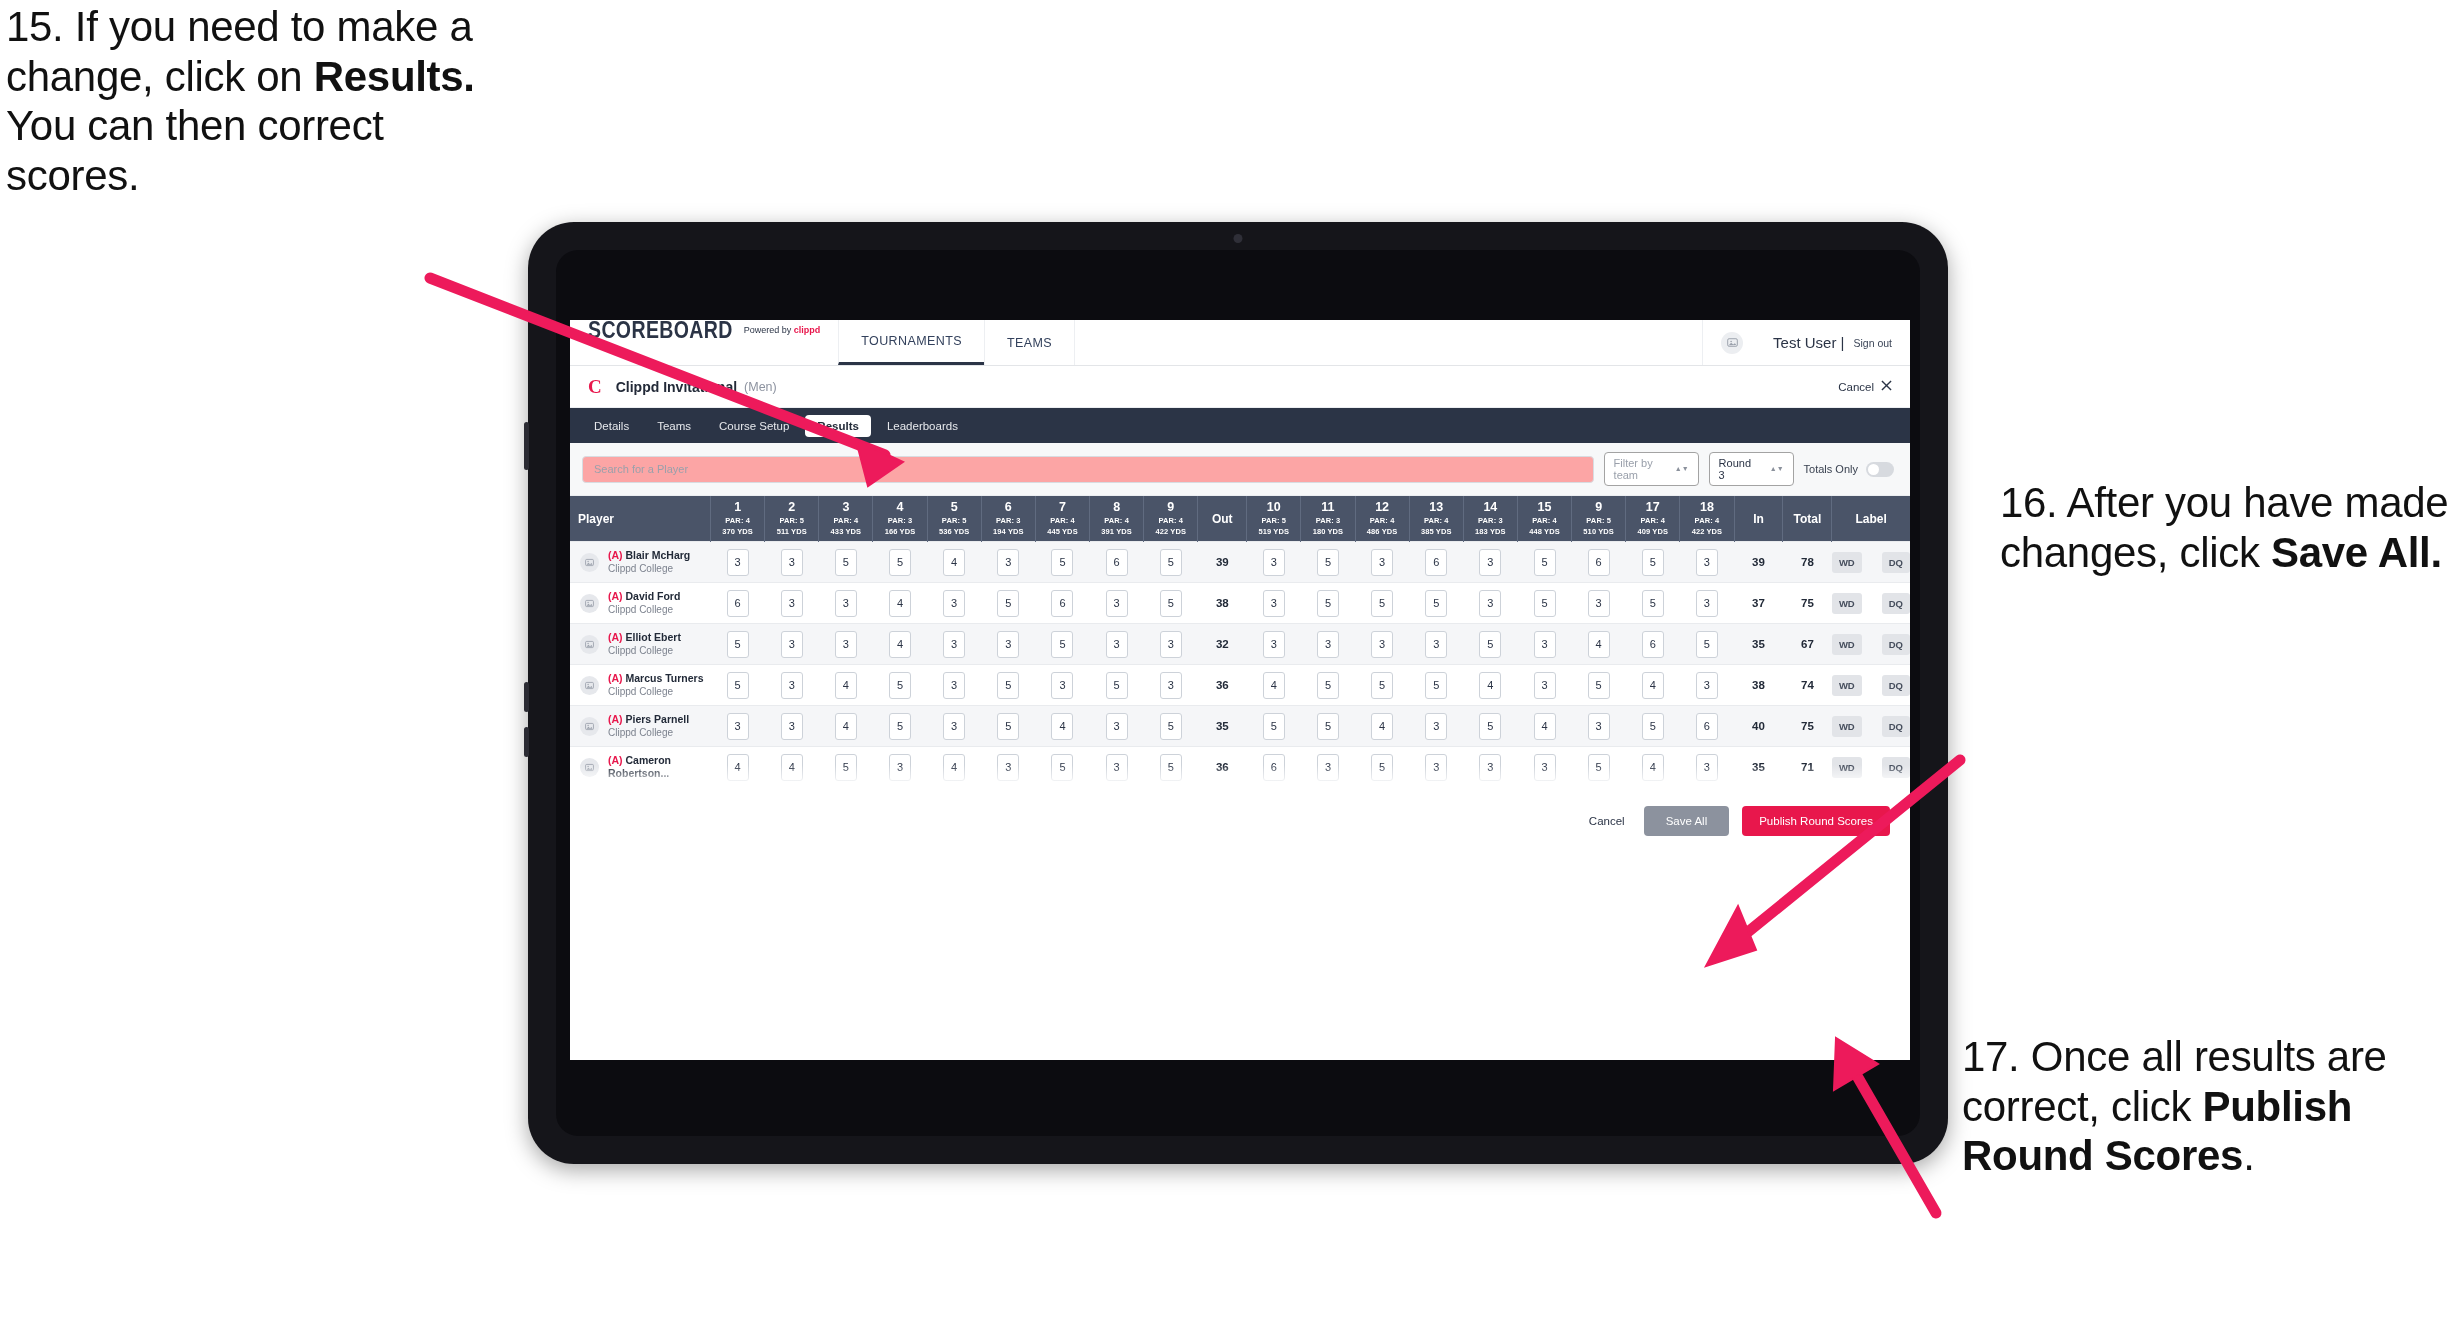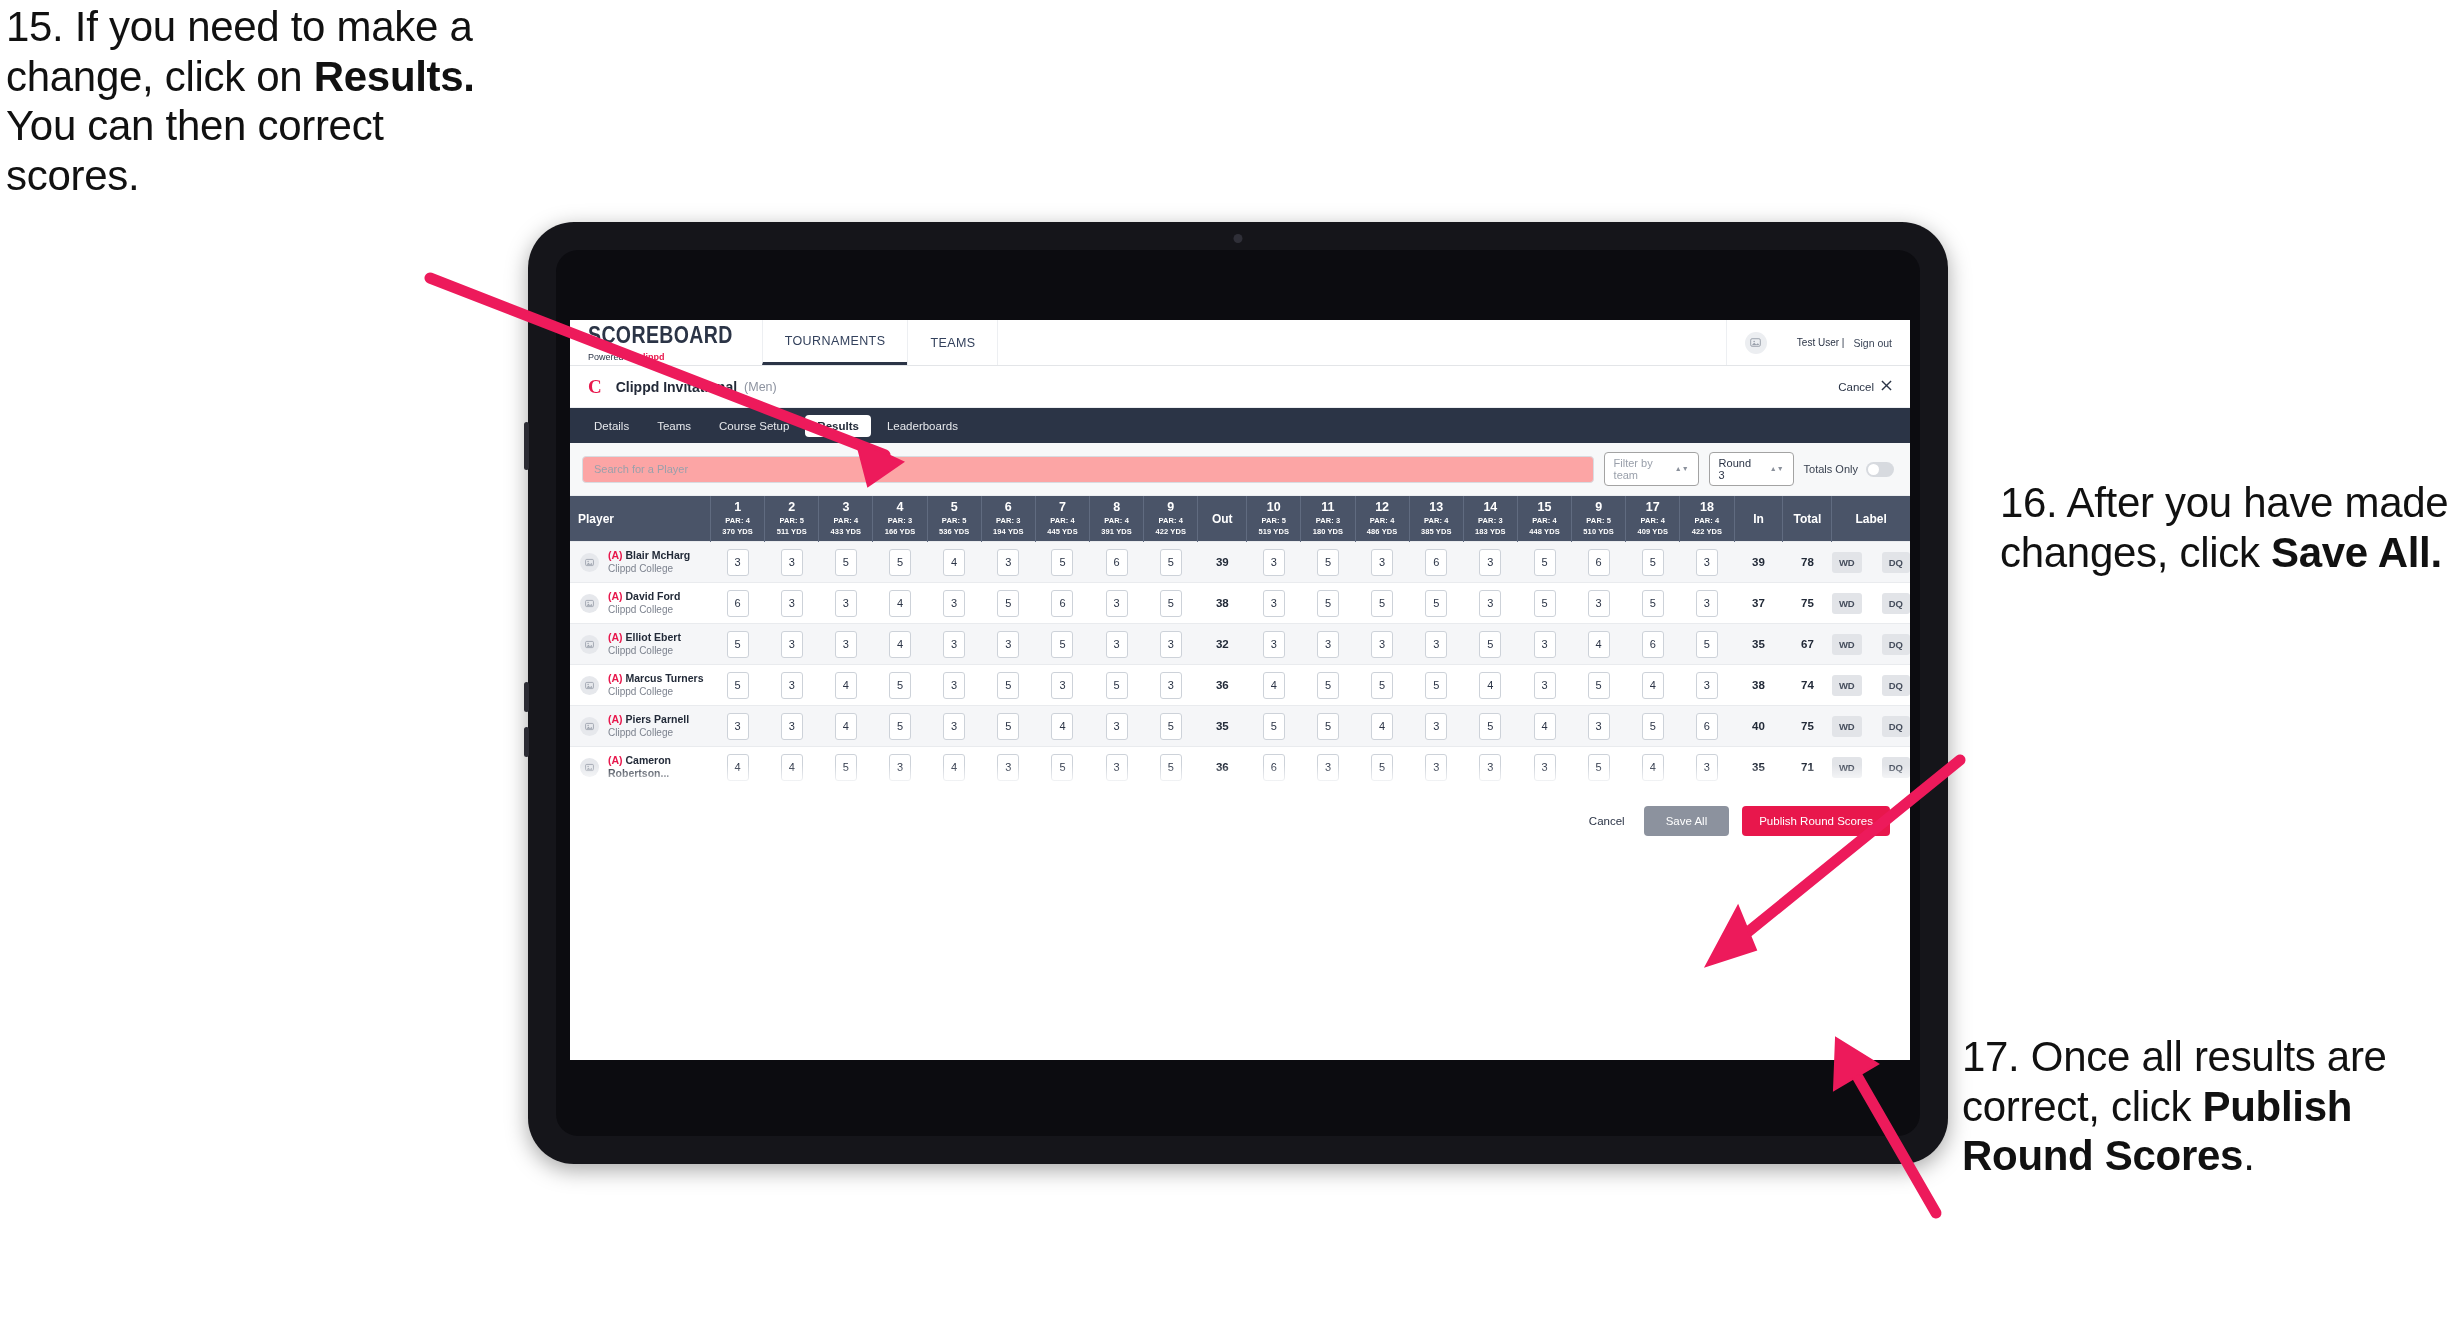--- a/index.html
+++ b/index.html
@@ -58,21 +58,21 @@
     overflow: hidden;
   }
 
   
   #app-header {
     height: 46px; background: #ffffff;
     display: flex; align-items: stretch;
     border-bottom: 1px solid #e3e5e8;
     position: relative;
   }
-  #brand { display: flex; flex-direction: column; justify-content: center; padding: 0 18px 0 18px; min-width: 160px; }
+  #brand { display: flex; flex-direction: row; justify-content: center; padding: 0 18px 0 18px; min-width: 160px; }
   .brand-word {
     font-weight: 800; font-size: 21px; letter-spacing: 0.4px;
     color: #2b3446; font-family: "Liberation Sans", sans-serif;
     transform: scaleY(1.18) scaleX(0.93); transform-origin: left center;
   }
   .brand-sub { font-size: 9px; color: #2b3446; margin-top: 5px; }
   .brand-sub .accent { color: #e8174c; font-weight: 700; }
   .navtab {
     display: flex; align-items: center; padding: 0 22px;
     font-size: 12.5px; color: #33415c; letter-spacing: 0.4px;
@@ -80,21 +80,21 @@
     cursor: pointer;
   }
   .navtab.active { border-bottom: 3px solid #2b3446; justify-content: flex-end; }
   #nav-spacer { flex: 1; border-left: 1px solid #edeff2; }
   #user-box { display: flex; align-items: center; gap: 9px; padding: 0 18px; border-left: 1px solid #edeff2; }
   .avatar {
     width: 22px; height: 22px; border-radius: 50%; background: #eceef1;
     display: flex; align-items: center; justify-content: center;
   }
   .avatar svg { width: 11px; height: 11px; }
-  #user-name { font-size: 10px; color: #2b3446; margin-left: 21px; }
+  #user-name { font-size: 15px; color: #2b3446; margin-left: 21px; }
   #signout { font-size: 10.5px; color: #3b4557; cursor: pointer; }
 
   
   #tour-bar {
     height: 42px; display: flex; align-items: center;
     padding: 0 18px; background: #fff;
     border-bottom: 1px solid #eceef1;
   }
   #tour-logo { font-size: 19px; font-weight: 800; color: #e8174c; margin-right: 14px; font-family: "Liberation Serif", serif; }
   #tour-name { font-size: 14px; font-weight: 600; color: #232a38; }

